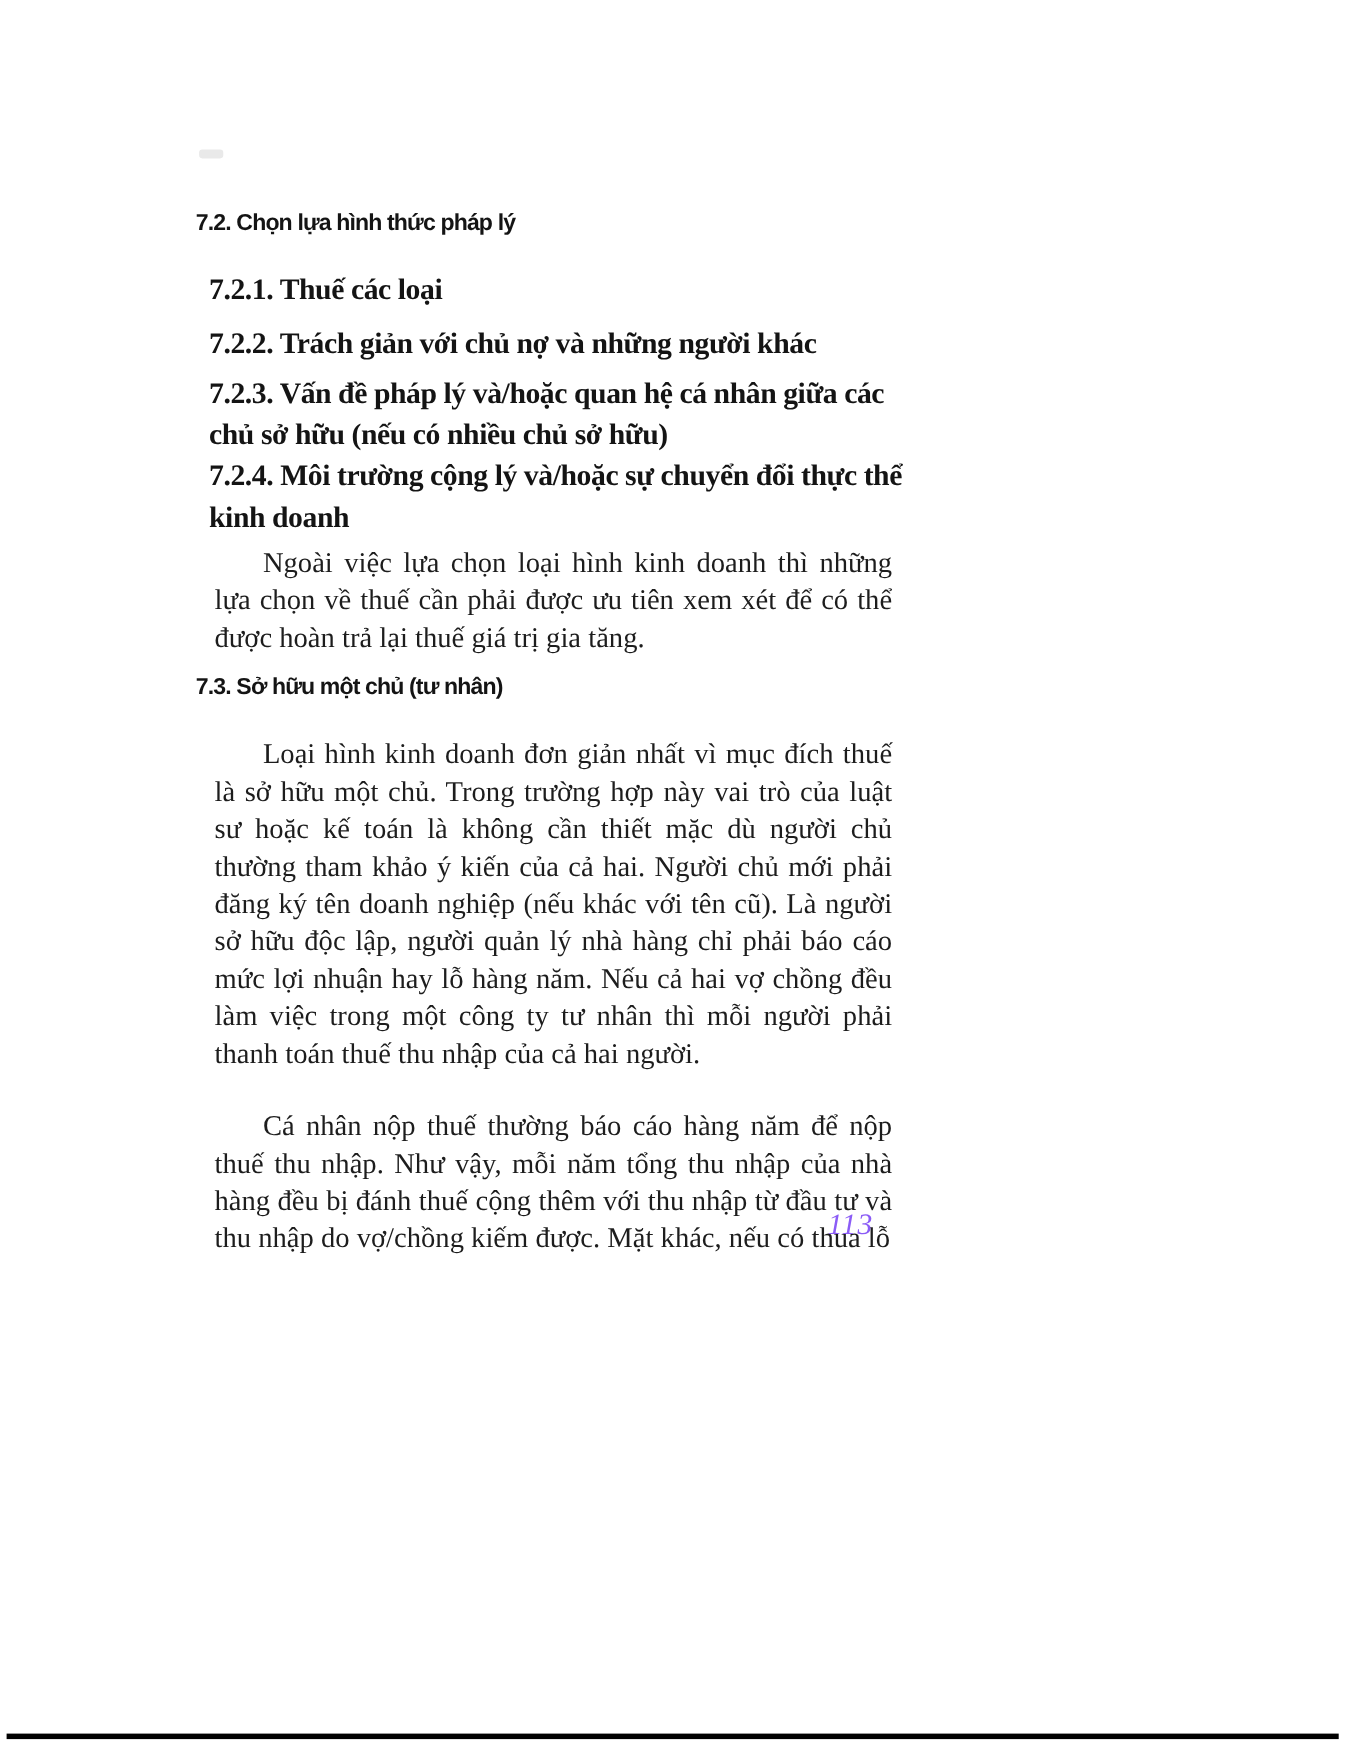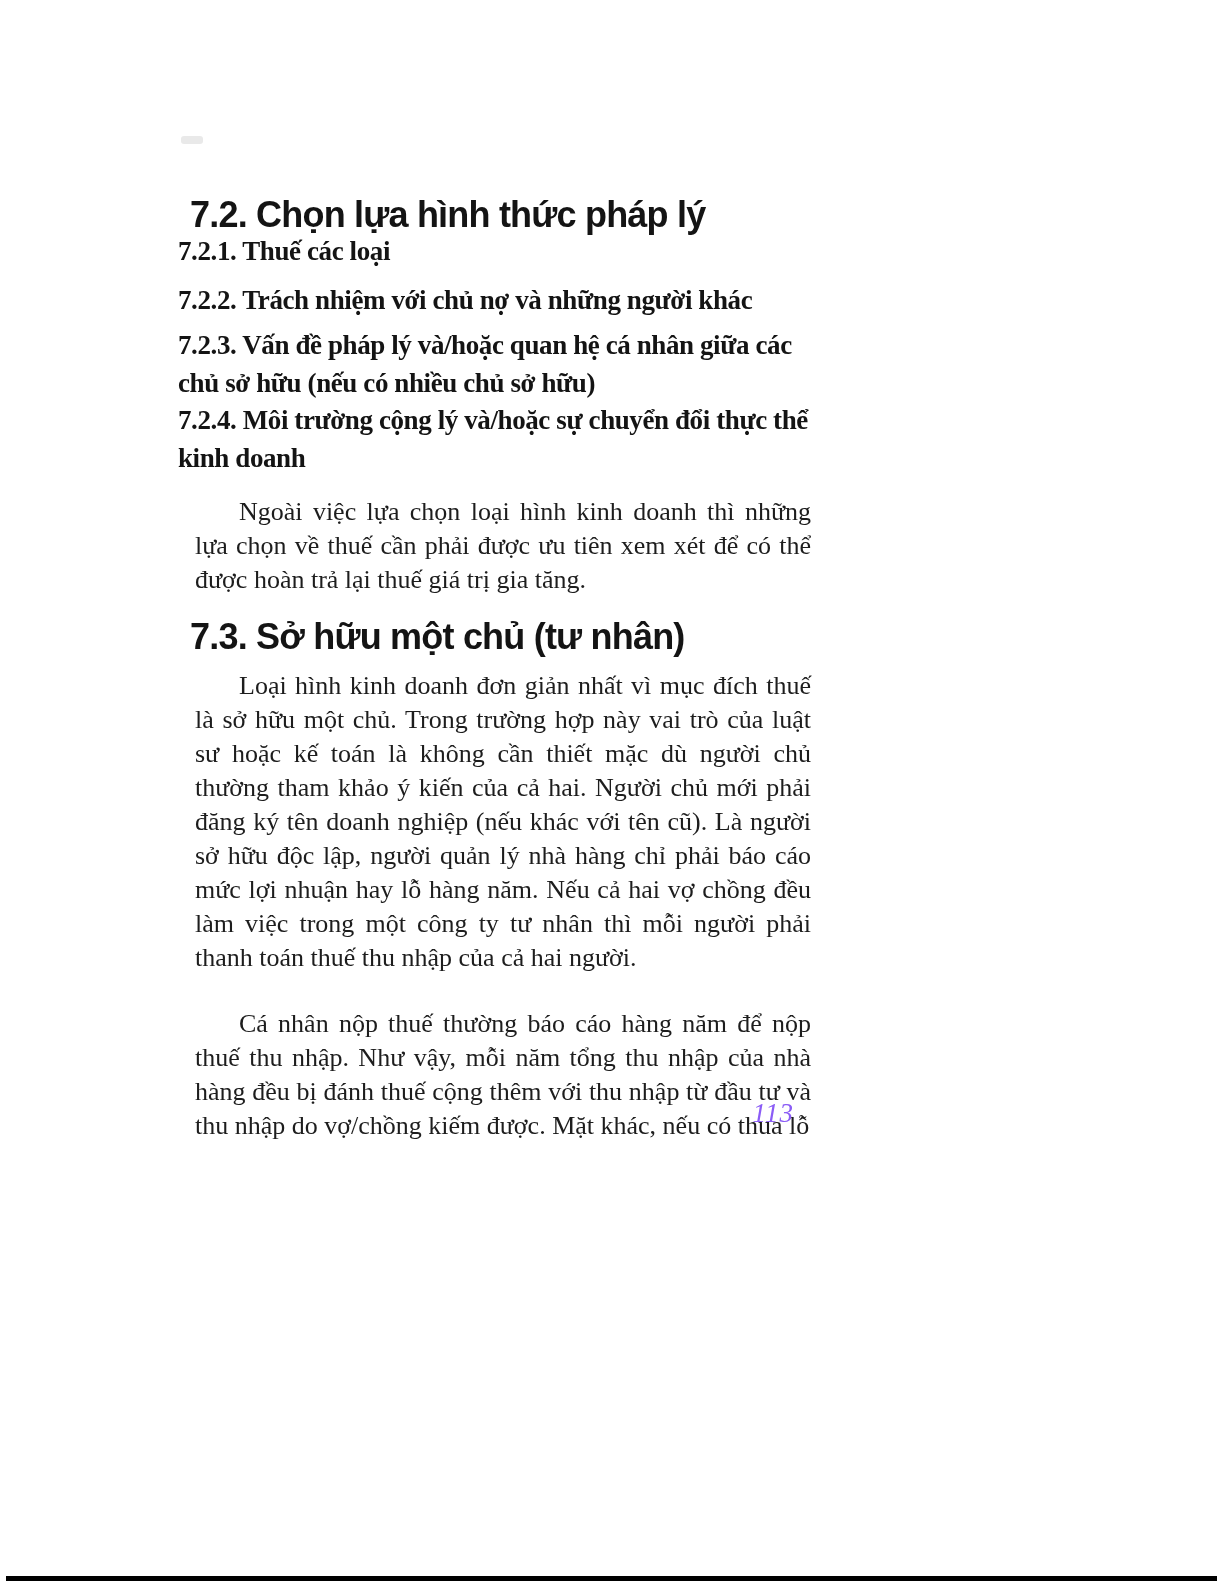--- a/index.html
+++ b/index.html
@@ -15,34 +15,34 @@
     background:var(--paper);
     position:relative;
     overflow:hidden;
     font-family:"Liberation Serif", serif;
   }
   .page{position:absolute;inset:0;}
   .abs{position:absolute;left:178px;width:616px;}
   .h-sans{
     font-family:"Liberation Sans", sans-serif;
     font-weight:700;
-    font-size:36px;
+    font-size:21px;
     letter-spacing:-0.8px;
     color:var(--ink-heading);
-    margin:12px;
+    margin:0;
     white-space:nowrap;
     line-height:34px;
   }
   .h-serif{
     font-family:"Liberation Serif", serif;
     font-weight:700;
     font-size:27px;
     letter-spacing:-0.4px;
     color:var(--ink-heading);
-    margin:0;
+    margin:12px;
     line-height:38px;
   }
   .nowrap{white-space:nowrap;}
   .body-p{
     font-size:26px;
     line-height:34px;
     text-align:justify;
     text-indent:44px;
     color:var(--ink);
     margin:17px;
@@ -72,21 +72,21 @@
 <body>
 
 <div class="page">
 
   <div class="artifact"></div>
 
   <h2 class="abs h-sans" style="top:186px">7.2. Chọn lựa hình thức pháp lý</h2>
 
   <h3 class="abs h-serif nowrap" style="top:232px">7.2.1. Thuế các loại</h3>
 
-  <h3 class="abs h-serif nowrap" style="top:281px">7.2.2. Trách nhiệm với chủ nợ và những người khác</h3>
+  <h3 class="abs h-serif nowrap" style="top:281px">7.2.2. Trách giản với chủ nợ và những người khác</h3>
 
   <h3 class="abs h-serif" style="top:326px;width:616px">7.2.3. Vấn đề pháp lý và/hoặc quan hệ cá nhân giữa các chủ sở hữu (nếu có nhiều chủ sở hữu)</h3>
 
   <h3 class="abs h-serif" style="top:401px;width:644px">7.2.4. Môi trường cộng lý và/hoặc sự chuyển đổi thực thể kinh doanh</h3>
 
   <p class="abs body-p" style="top:478px">Ngoài việc lựa chọn loại hình kinh doanh thì những lựa chọn về thuế cần phải được ưu tiên xem xét để có thể được hoàn trả lại thuế giá trị gia tăng.</p>
 
   <h2 class="abs h-sans" style="top:608px">7.3. Sở hữu một chủ (tư nhân)</h2>
 
   <p class="abs body-p" style="top:652px">Loại hình kinh doanh đơn giản nhất vì mục đích thuế là sở hữu một chủ. Trong trường hợp này vai trò của luật sư hoặc kế toán là không cần thiết mặc dù người chủ thường tham khảo ý kiến của cả hai. Người chủ mới phải đăng ký tên doanh nghiệp (nếu khác với tên cũ). Là người sở hữu độc lập, người quản lý nhà hàng chỉ phải báo cáo mức lợi nhuận hay lỗ hàng năm. Nếu cả hai vợ chồng đều làm việc trong một công ty tư nhân thì mỗi người phải thanh toán thuế thu nhập của cả hai người.</p>

